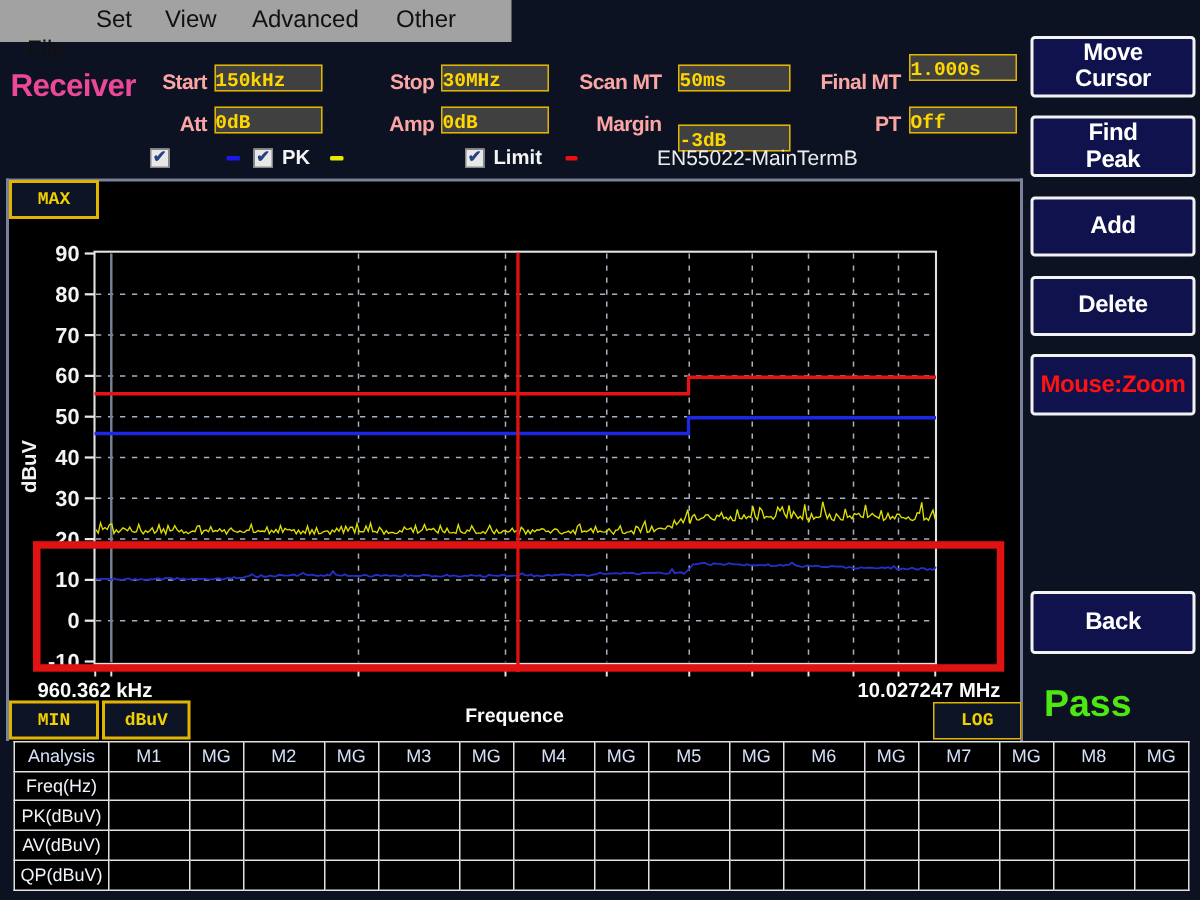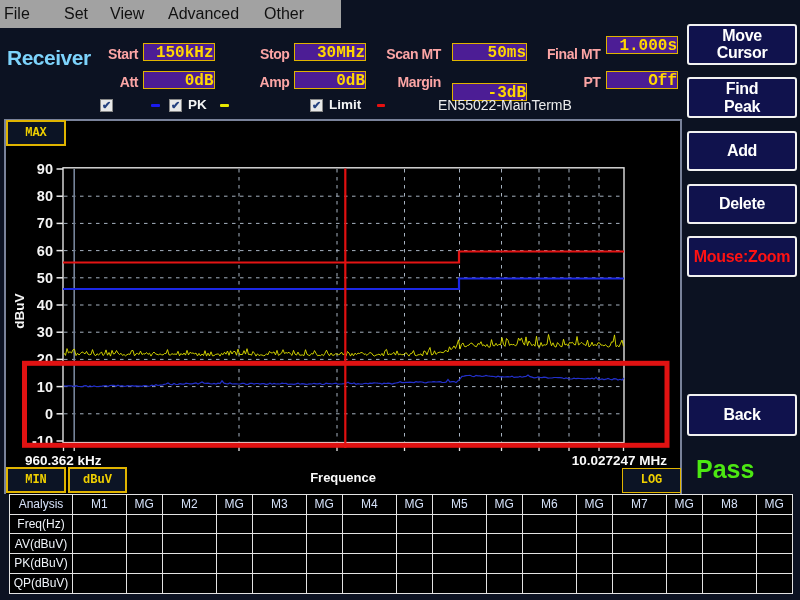--- a/index.html
+++ b/index.html
@@ -1,26 +1,26 @@
 <!DOCTYPE html>
 <html><head><meta charset="utf-8">
 <style>
 * { margin:0; padding:0; box-sizing:border-box; }
 html,body { width:800px; height:600px; background:#0c1222; overflow:hidden;
   font-family:"Liberation Sans", sans-serif; position:relative; }
 #menubar { position:absolute; left:0; top:0; width:341px; height:28px;
   background:#a2a2a2; color:#111; font-size:16px; line-height:28px; }
 #menubar span { position:absolute; top:0; }
-#receiver { position:absolute; left:7px; top:46px; color:#7dd3fc;
+#receiver { position:absolute; left:7px; top:46px; color:#ec4899;
   font-size:21px; font-weight:bold; letter-spacing:-0.5px; }
 .lab { position:absolute; color:#fca5a5; font-size:14px; font-weight:bold;
   text-align:right; height:18px; line-height:22px; letter-spacing:-0.4px; }
-.fbox { position:absolute; height:18px; background:#4c1d95; border:1px solid #e0b400;
-  color:#ffd700; font-family:"Liberation Mono", monospace; font-size:16px; font-weight:bold;
-  text-align:right; line-height:19.5px; }
+.fbox { position:absolute; height:18px; background:#404040; border:1px solid #e0b400;
+  color:#ffd700; font-family:"Liberation Mono", monospace; font-size:13px; font-weight:bold;
+  text-align:left; line-height:19.5px; }
 .cb { position:absolute; width:13px; height:13px; background:#e8e8e8;
   border:1px solid #888; text-align:center; }
 .cb span { color:#25417f; font-size:11px; line-height:11px; font-weight:bold;
   display:block; margin-top:0px; }
 .cbl { position:absolute; top:97px; color:#f4f4f4; font-size:13.5px; font-weight:bold; }
 .dash { position:absolute; top:103.5px; width:9px; height:3px; border-radius:1px; }
 .en { position:absolute; top:97px; color:#ececec; font-size:14px; }
 #panel { position:absolute; left:4px; top:118.5px; width:678px; height:375px;
   background:#000; border:2px solid #79829a; border-bottom:none; }
 .ybtn { position:absolute; background:#0c1425; border:2px solid #e0b400;
@@ -34,21 +34,21 @@
   font-size:25px; font-weight:bold; }
 #mtable { position:absolute; left:9px; top:494px; border-collapse:collapse;
   table-layout:fixed; background:#000; font-size:12px; }
 #mtable td { border:1px solid #e2e2e2; height:19.8px; text-align:center;
   color:#eef2f8; padding:0; overflow:hidden; }
 #mtable tr.hd td { color:#d6e2fa; height:19.5px; }
 #mtable td.rl { color:#f0f4fa; }
 </style></head>
 <body>
 <div id="menubar">
-    <span style="left:4px;">File</span>
+    <span style="left:18px;margin-top:20px;">File</span>
     <span style="left:64px;">Set</span>
     <span style="left:110px;">View</span>
     <span style="left:168px;">Advanced</span>
     <span style="left:264px;">Other</span>
   </div>
 <div id="receiver">Receiver</div>
 <div class="lab" style="left:38px;top:43px;width:100px;">Start</div>
 <div class="fbox" style="left:142.5px;top:43px;width:72px;">150kHz</div>
 <div class="lab" style="left:38px;top:70.5px;width:100px;">Att</div>
 <div class="fbox" style="left:142.5px;top:70.5px;width:72px;">0dB</div>
@@ -221,40 +221,40 @@
         <td></td>
         <td></td>
         <td></td>
         <td></td>
         <td></td>
         <td></td>
         <td></td>
         <td></td>
       </tr>
       <tr>
+        <td class="rl">PK(dBuV)</td>
+        <td></td>
+        <td></td>
+        <td></td>
+        <td></td>
+        <td></td>
+        <td></td>
+        <td></td>
+        <td></td>
+        <td></td>
+        <td></td>
+        <td></td>
+        <td></td>
+        <td></td>
+        <td></td>
+        <td></td>
+        <td></td>
+      </tr>
+      <tr>
         <td class="rl">AV(dBuV)</td>
-        <td></td>
-        <td></td>
-        <td></td>
-        <td></td>
-        <td></td>
-        <td></td>
-        <td></td>
-        <td></td>
-        <td></td>
-        <td></td>
-        <td></td>
-        <td></td>
-        <td></td>
-        <td></td>
-        <td></td>
-        <td></td>
-      </tr>
-      <tr>
-        <td class="rl">PK(dBuV)</td>
         <td></td>
         <td></td>
         <td></td>
         <td></td>
         <td></td>
         <td></td>
         <td></td>
         <td></td>
         <td></td>
         <td></td>

